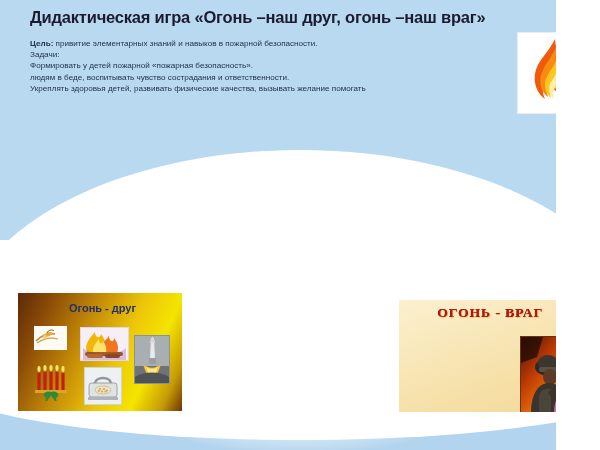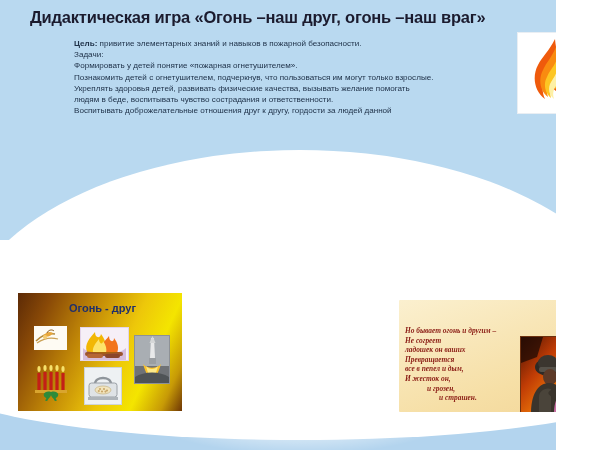--- a/index.html
+++ b/index.html
@@ -87,21 +87,20 @@
 
   
   .bodytext {
     position: absolute;
     left: 30px;
     top: 38px;
     width: 505px;
     font-size: 8.1px;
     line-height: 11.2px;
     color: #20334a;
-    margin-left: 44px;
   }
   .bodytext .line { white-space: nowrap; }
   .bodytext .lead { font-weight: bold; }
   .bodytext .hdr { font-weight: normal; display: block; }
 
   
   .flame-box {
     position: absolute;
     left: 518px;
     top: 33px;
@@ -218,25 +217,23 @@
   <div class="bg-white-ellipse"></div>
   <div class="bg-bottom"></div>
   <div class="bg-bottom-arc"></div>
   <div class="bg-bottom-glow"></div>
 
   <div class="title">Дидактическая игра «Огонь –наш друг, огонь –наш враг»</div>
 
   <div class="bodytext">
     <div class="line"><span class="lead">Цель:</span><span> привитие элементарных знаний и навыков в пожарной безопасности.</span></div>
     <div class="line hdr">Задачи:</div>
-    <div class="line">Формировать у детей понятие «пожарная огнетушителем».</div>
-    <div class="line">Познакомить детей с огнетушителем, подчеркнув, что пользоваться им могут только взрослые.</div>
+    <div class="line">Формировать у детей пожарной «пожарная безопасность».</div>
+    <div class="line">людям в беде, воспитывать чувство сострадания и ответственности.</div>
     <div class="line">Укреплять здоровья детей, развивать физические качества, вызывать желание помогать</div>
-    <div class="line">людям в беде, воспитывать чувство сострадания и ответственности.</div>
-    <div class="line">Воспитывать доброжелательные отношения друг к другу, гордости за людей данной</div>
   </div>
 
   <div class="flame-box">
     <svg width="72" height="80" viewBox="0 0 72 80">
       <path d="M37 6 C31 18 24 24 20 32 C14 43 16 58 27 66 C22 55 26 47 31 42 C30 52 36 56 40 60 C45 65 50 62 52 56 C55 47 50 40 45 33 C41 27 38 18 37 6 Z" fill="#ef5a0c"></path>
       <path d="M38 14 C34 24 28 30 25 37 C20 46 22 58 30 64 C27 55 30 48 34 44 C33 52 38 56 41 59 C45 63 49 60 50 55 C52 47 48 41 44 35 C41 30 39 22 38 14 Z" fill="#f98b10"></path>
       <path d="M39 26 C36 34 31 38 29 44 C25 51 27 60 33 65 C31 58 33 52 36 49 C36 55 39 58 42 60 C45 63 48 60 48 56 C49 50 46 45 43 40 C41 36 40 31 39 26 Z" fill="#fdc623"></path>
       <path d="M39 38 C37 44 34 47 32 51 C30 56 31 62 36 66 C34 60 36 56 38 53 C38 58 41 60 43 61 C45 63 47 61 47 58 C47 53 45 49 43 46 C41 43 40 41 39 38 Z" fill="#fdf0a6"></path>
     </svg>
   </div>
@@ -318,31 +315,22 @@
             <circle cx="17" cy="23.5" r="1.1"></circle>
           <circle cx="20.5" cy="23.6" r="1.1"></circle>
             <circle cx="13.8" cy="23" r="1.1"></circle>
         </g>
         <rect x="3" y="29" width="30" height="3" fill="#aeb4b9"></rect>
       </svg>
     </div>
   </div>
 
   <div class="card-enemy">
-
-    <div class="poem">
-      <div class="p-i1">Но бывает огонь и другим –</div>
-      <div class="p-i1">Не согреет</div>
-      <div class="p-i1">ладошек он ваших</div>
-      <div class="p-i1">Превращается</div>
-      <div class="p-i1">все в пепел и дым,</div>
-      <div class="p-i1">И жесток он,</div>
-      <div class="p-i4">и грозен,</div>
-      <div class="p-i5">и страшен.</div>
-    </div>
+    <div class="ttl">ОГОНЬ - ВРАГ</div>
+
 
     <div class="photo-firefighter">
       <svg width="62" height="76" viewBox="0 0 62 76">
         <defs>
           <linearGradient id="fireBg" x1="0" y1="0" x2="1" y2="1">
             <stop offset="0%" stop-color="#4a1203"></stop>
             <stop offset="35%" stop-color="#c03c05"></stop>
             <stop offset="65%" stop-color="#ef7a09"></stop>
             <stop offset="100%" stop-color="#7a1e02"></stop>
           </linearGradient>

